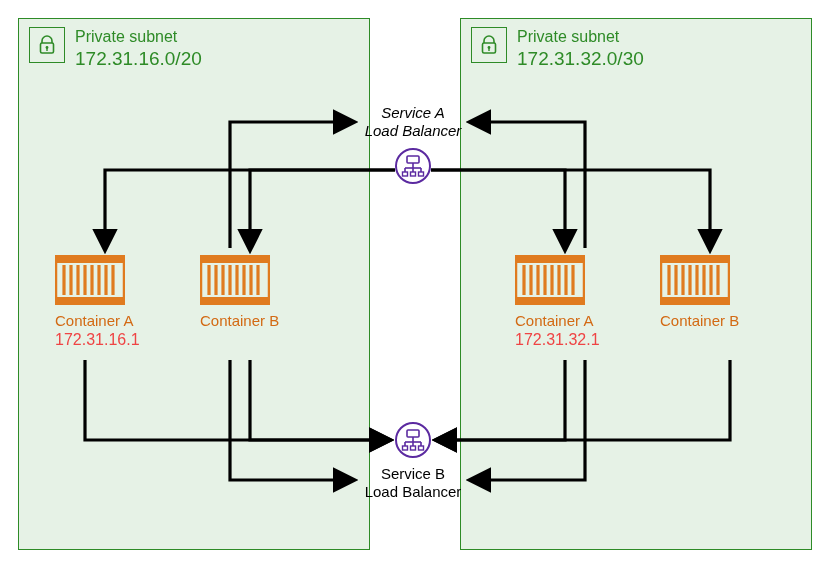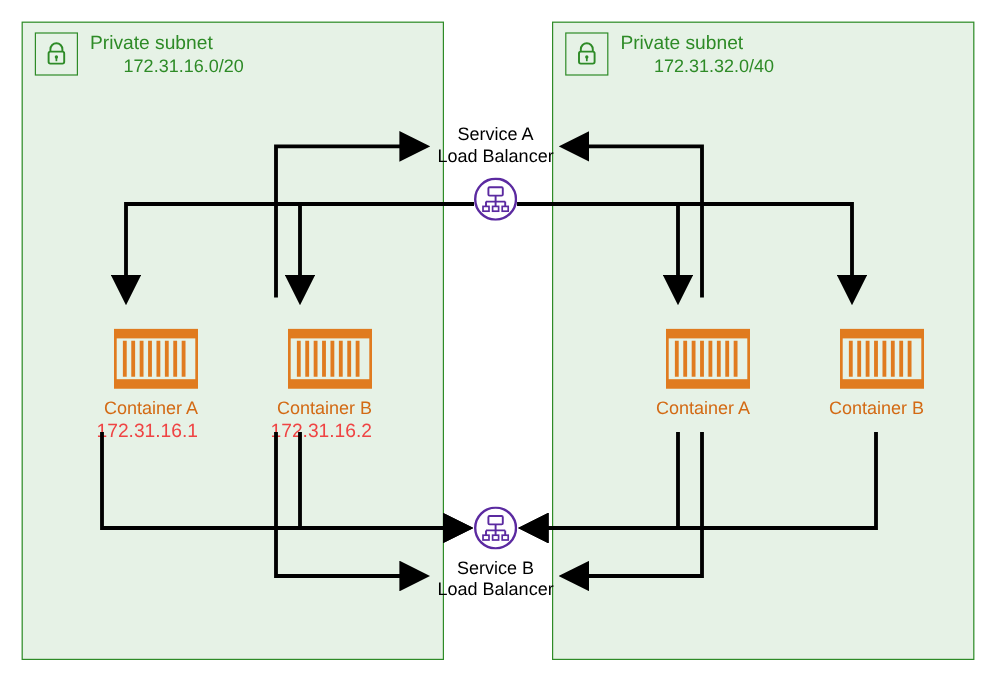--- a/index.html
+++ b/index.html
@@ -39,26 +39,25 @@
     align-items: center;
     justify-content: center;
     flex: none;
   }
   .subnet-titles {
     margin-left: 10px;
     color: #2e8b27;
     line-height: 1.25;
   }
   .subnet-title { font-size: 16px; }
-  .subnet-cidr { font-size: 15px; margin-left: 28px; }
+  .subnet-cidr { font-size: 19px; }
   .container-node {
     position: absolute;
     width: 110px;
-    text-align: right;
-    margin-top: 19px;
+    text-align: left;
   }
   .container-node .cname {
     color: #d36a14;
     font-size: 15px;
     margin-top: 4px;
   }
   .container-node .cip {
     color: #ef4444;
     font-size: 16px;
     margin-top: 2px;
@@ -109,21 +108,21 @@
     <div class="lock-wrap">
       <svg width="18" height="20" viewBox="0 0 18 20">
         <path d="M4 8 V6 a5 5 0 0 1 10 0 V8" fill="none" stroke="#2e8b27" stroke-width="1.6"></path>
         <rect x="2.5" y="8" width="13" height="10" rx="1.5" fill="none" stroke="#2e8b27" stroke-width="1.6"></rect>
         <circle cx="9" cy="12.5" r="1.4" fill="#2e8b27"></circle>
         <rect x="8.3" y="13" width="1.4" height="3" fill="#2e8b27"></rect>
       </svg>
     </div>
     <div class="subnet-titles">
       <div class="subnet-title">Private subnet</div>
-      <div class="subnet-cidr">172.31.32.0/40</div>
+      <div class="subnet-cidr">172.31.32.0/30</div>
     </div>
   </div>
 </div>
 
 <div class="container-node" style="left:55px; top:255px;">
   <svg width="70" height="50" viewBox="0 0 70 50">
     <rect x="1" y="1" width="68" height="48" fill="none" stroke="#e07b1f" stroke-width="2.5"></rect>
     <rect x="1" y="1" width="68" height="7" fill="#e07b1f"></rect>
     <rect x="1" y="42" width="68" height="7" fill="#e07b1f"></rect>
     <g stroke="#e07b1f" stroke-width="3.2">
@@ -151,40 +150,40 @@
         <line x1="16" y1="10" x2="16" y2="40"></line>
       <line x1="23" y1="10" x2="23" y2="40"></line>
         <line x1="30" y1="10" x2="30" y2="40"></line>
       <line x1="37" y1="10" x2="37" y2="40"></line>
         <line x1="44" y1="10" x2="44" y2="40"></line>
       <line x1="51" y1="10" x2="51" y2="40"></line>
         <line x1="58" y1="10" x2="58" y2="40"></line>
     </g>
   </svg>
   <div class="cname">Container B</div>
-  <div class="cip">172.31.16.2</div>
 </div>
 
 <div class="container-node" style="left:515px; top:255px;">
   <svg width="70" height="50" viewBox="0 0 70 50">
     <rect x="1" y="1" width="68" height="48" fill="none" stroke="#e07b1f" stroke-width="2.5"></rect>
     <rect x="1" y="1" width="68" height="7" fill="#e07b1f"></rect>
     <rect x="1" y="42" width="68" height="7" fill="#e07b1f"></rect>
     <g stroke="#e07b1f" stroke-width="3.2">
       <line x1="9" y1="10" x2="9" y2="40"></line>
         <line x1="16" y1="10" x2="16" y2="40"></line>
       <line x1="23" y1="10" x2="23" y2="40"></line>
         <line x1="30" y1="10" x2="30" y2="40"></line>
       <line x1="37" y1="10" x2="37" y2="40"></line>
         <line x1="44" y1="10" x2="44" y2="40"></line>
       <line x1="51" y1="10" x2="51" y2="40"></line>
         <line x1="58" y1="10" x2="58" y2="40"></line>
     </g>
   </svg>
   <div class="cname">Container A</div>
+  <div class="cip">172.31.32.1</div>
 </div>
 
 <div class="container-node" style="left:660px; top:255px;">
   <svg width="70" height="50" viewBox="0 0 70 50">
     <rect x="1" y="1" width="68" height="48" fill="none" stroke="#e07b1f" stroke-width="2.5"></rect>
     <rect x="1" y="1" width="68" height="7" fill="#e07b1f"></rect>
     <rect x="1" y="42" width="68" height="7" fill="#e07b1f"></rect>
     <g stroke="#e07b1f" stroke-width="3.2">
       <line x1="9" y1="10" x2="9" y2="40"></line>
         <line x1="16" y1="10" x2="16" y2="40"></line>
@@ -192,21 +191,21 @@
         <line x1="30" y1="10" x2="30" y2="40"></line>
       <line x1="37" y1="10" x2="37" y2="40"></line>
         <line x1="44" y1="10" x2="44" y2="40"></line>
       <line x1="51" y1="10" x2="51" y2="40"></line>
         <line x1="58" y1="10" x2="58" y2="40"></line>
     </g>
   </svg>
   <div class="cname">Container B</div>
 </div>
 
-<div class="lb-label" style="left:358px; top:104px;">
+<div class="lb-label" style="left:358px; top:104px;font-style:italic;">
   <span>Service A</span><br>
   <span>Load Balancer</span>
 </div>
 <div class="lb-label" style="left:358px; top:465px;text-align:center;">
   <span>Service B</span><br>
   <span>Load Balancer</span>
 </div>
 
 <div class="lb-icon" style="left:395px; top:148px;">
   <svg width="36" height="36" viewBox="0 0 36 36">

